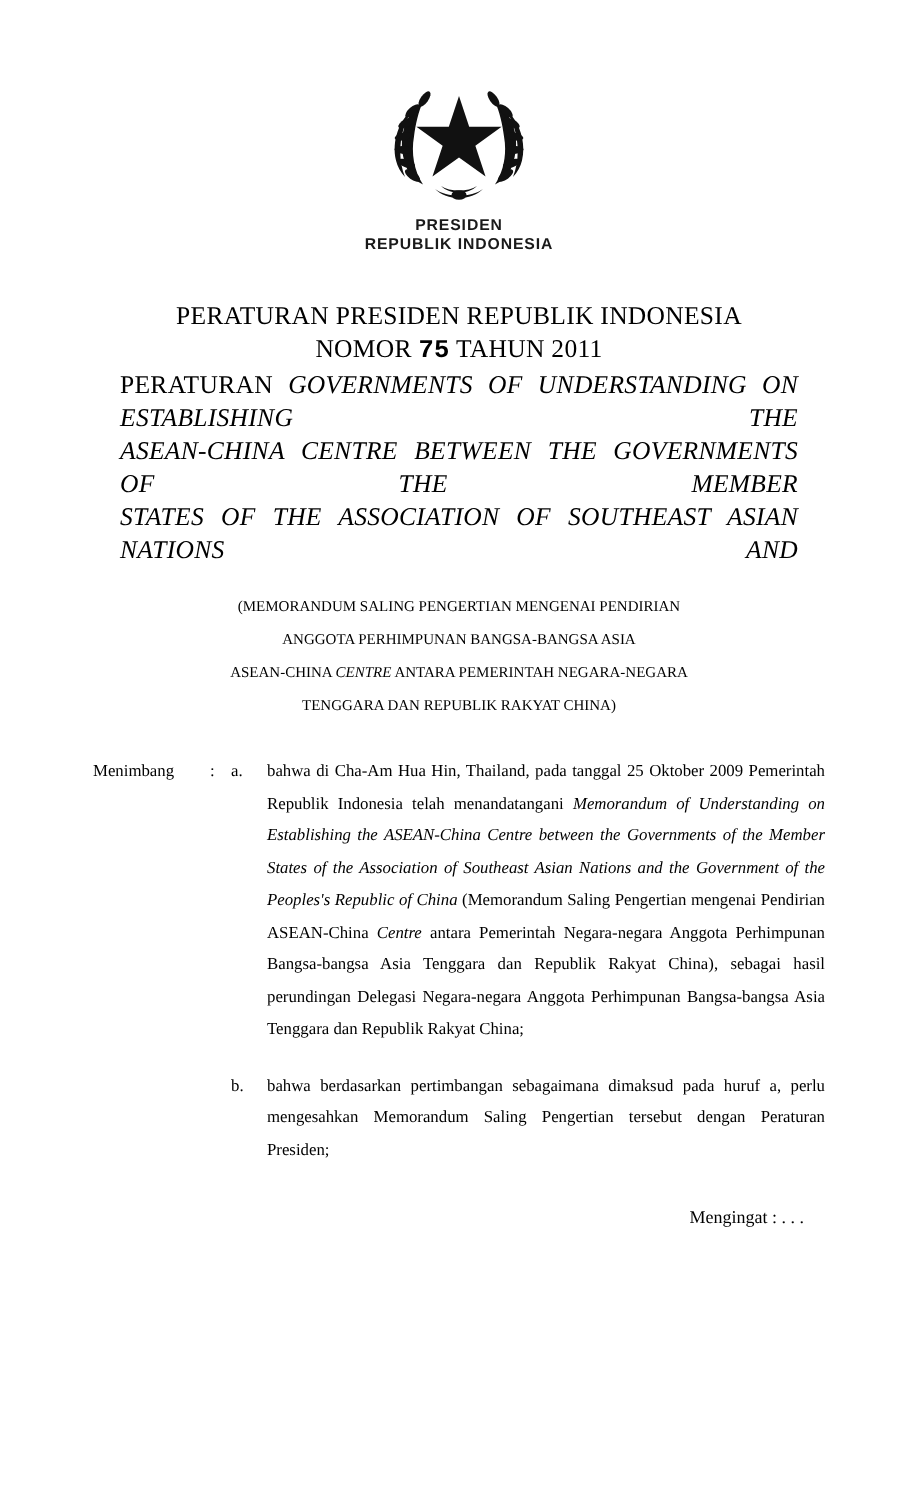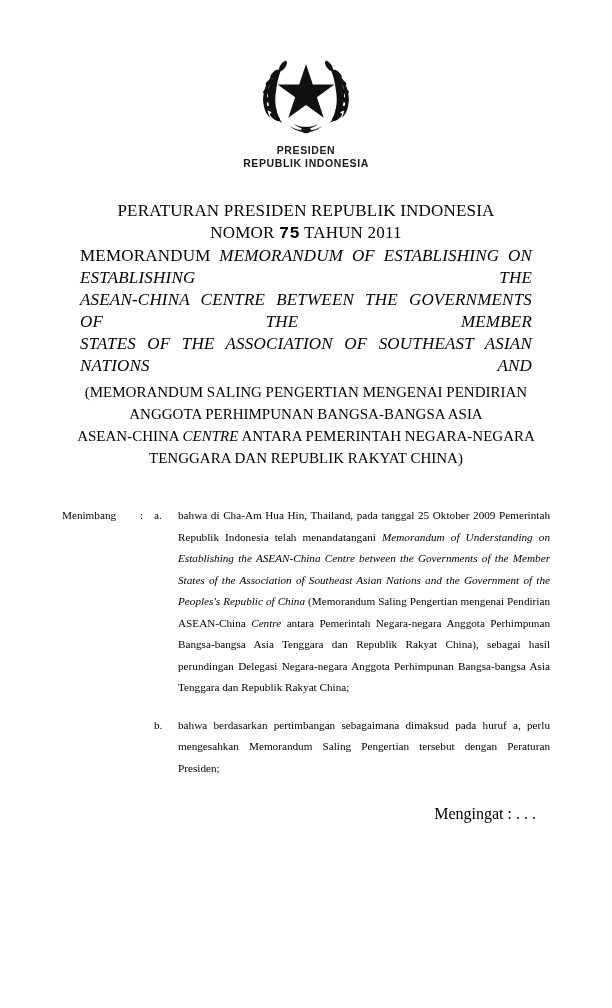--- a/index.html
+++ b/index.html
@@ -65,36 +65,36 @@
 
   .justify-line {
     display: block;
     text-align: justify;
     text-align-last: justify;
     padding: 0 18px;
   }
   .italic { font-style: italic; }
 
   .subtitle-block {
-    margin-top: 4px;
-    text-align: center;
-    font-size: 15px;
+    margin-top: 16px;
+    text-align: center;
+    font-size: 10px;
     line-height: 22px;
   }
 
   .dengan-block {
     margin-top: 28px;
     text-align: center;
     font-size: 11.5px;
     line-height: 26px;
   }
 
   
   .body-block {
-    margin-top: 36px;
+    margin-top: 22px;
     font-size: 11.2px;
     line-height: 21.5px;
   }
   .clause {
     display: flex;
     align-items: flex-start;
   }
   .clause + .clause { margin-top: 16px; }
   .clause-label {
     width: 78px;
@@ -113,21 +113,21 @@
     text-align: left;
   }
   .clause-text {
     flex: 1 1 auto;
     text-align: justify;
   }
 
   .footer-line {
     margin-top: 26px;
     text-align: right;
-    font-size: 16px;
+    font-size: 12px;
     padding-right: 14px;
   }
 </style>
 </head>
 <body>
 
 <div class="page">
 
   <div class="emblem-block">
     <div class="emblem">
@@ -180,21 +180,21 @@
 
   <div class="title-block">
     <span class="title-line">PERATURAN PRESIDEN REPUBLIK INDONESIA</span>
     <span class="title-line nomor">
       <span>NOMOR</span>
       <span class="bold">75</span>
       <span>TAHUN</span>
       <span>2011</span>
     </span>
 
-    <span class="justify-line"><span>MEMORANDUM </span><span class="italic">MEMORANDUM OF ESTABLISHING ON ESTABLISHING THE</span></span>
+    <span class="justify-line"><span>PERATURAN </span><span class="italic">GOVERNMENTS OF UNDERSTANDING ON ESTABLISHING THE</span></span>
     <span class="justify-line italic">ASEAN-CHINA CENTRE BETWEEN THE GOVERNMENTS OF THE MEMBER</span>
     <span class="justify-line italic">STATES OF THE ASSOCIATION OF SOUTHEAST ASIAN NATIONS AND</span>
   </div>
 
   <div class="subtitle-block">
     <span class="title-line">(MEMORANDUM SALING PENGERTIAN  MENGENAI  PENDIRIAN</span>
     <span class="title-line">ANGGOTA PERHIMPUNAN BANGSA-BANGSA ASIA</span>
     <span class="title-line"><span>ASEAN-CHINA </span><span class="italic">CENTRE</span><span> ANTARA PEMERINTAH NEGARA-NEGARA</span></span>
     <span class="title-line">TENGGARA DAN REPUBLIK RAKYAT CHINA)</span>
   </div>

